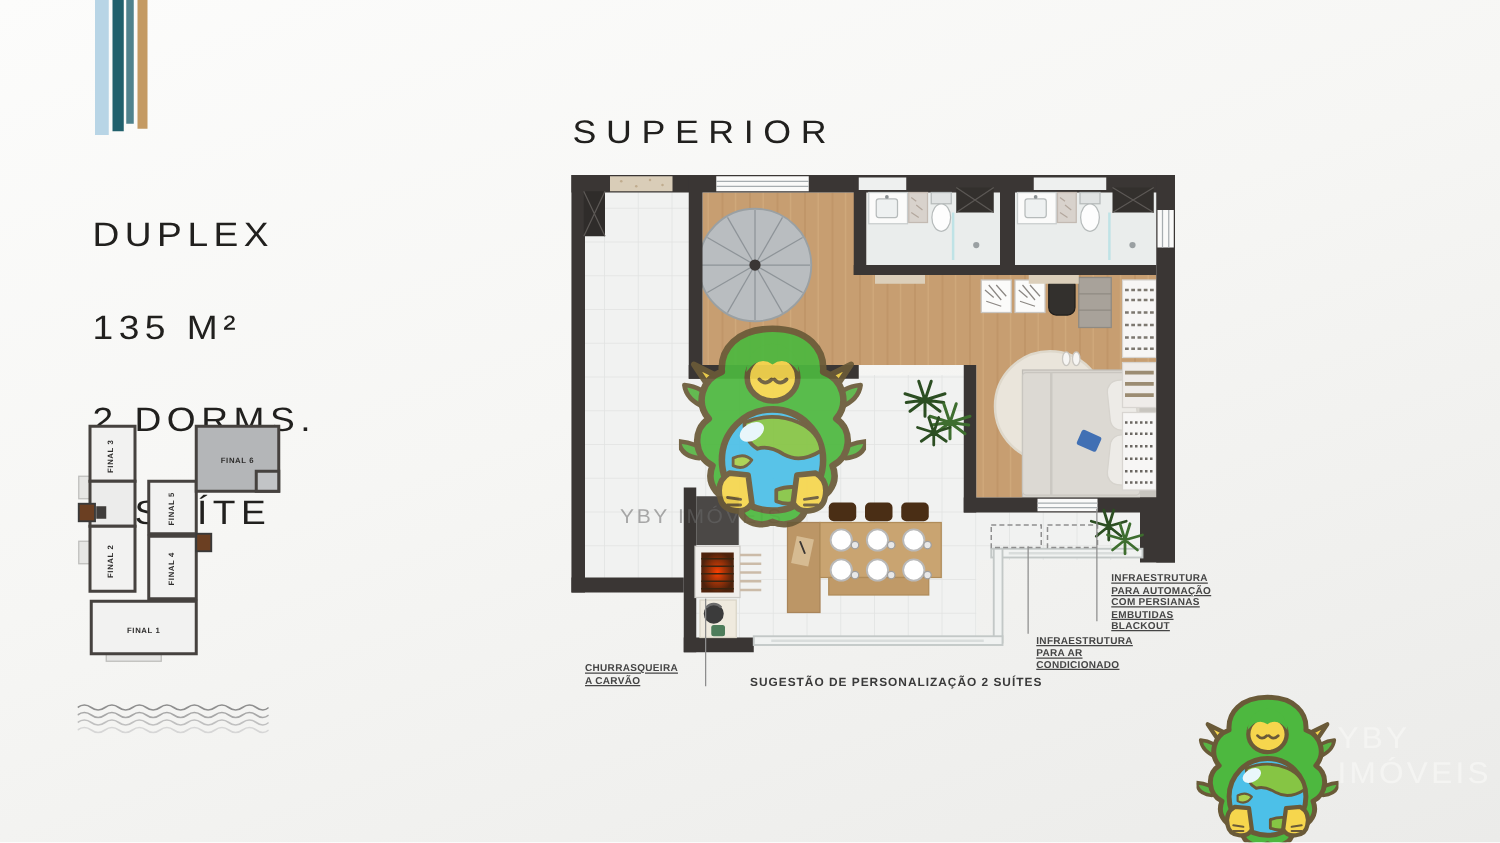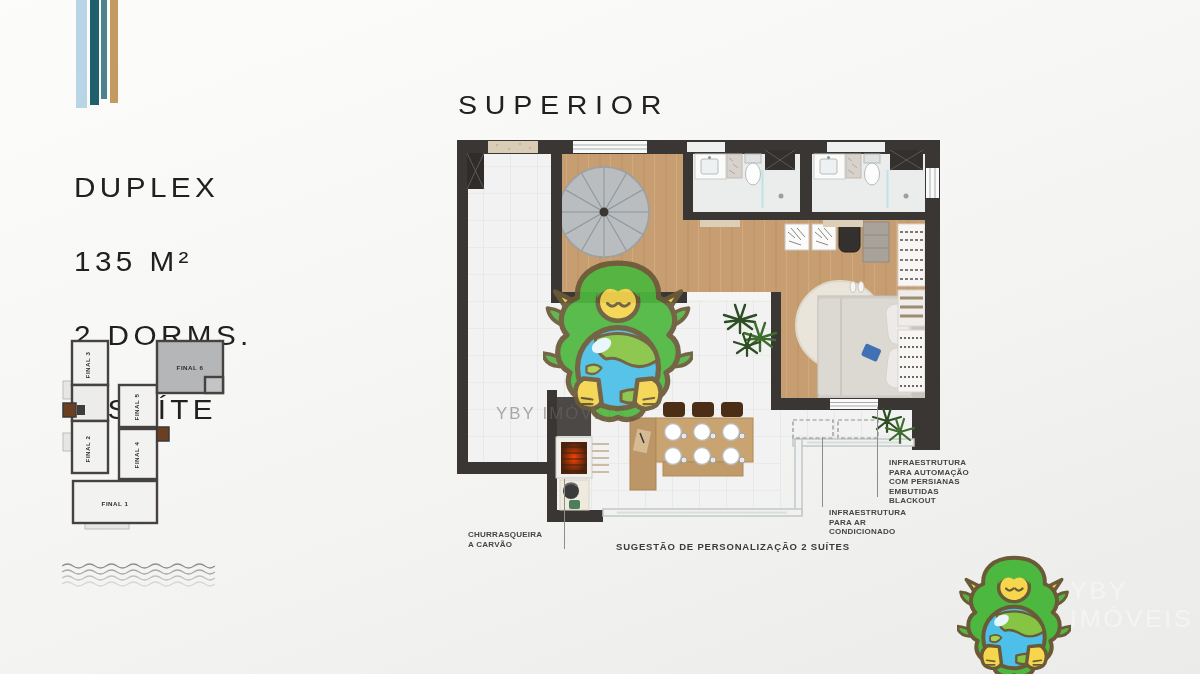--- a/index.html
+++ b/index.html
@@ -10,23 +10,23 @@
   
   #stripes{left:76px;top:0;display:flex;align-items:flex-start;}
   #stripes div{display:block;}
   
   .disp{font-weight:400;color:#21201e;letter-spacing:4px;
         transform:scaleX(1.1);transform-origin:left top;white-space:pre-line;}
   #listing{left:74px;top:170px;font-size:27px;line-height:37px;}
   #plan-title{left:458px;top:90px;font-size:26px;letter-spacing:7px;}
   
   .ann{font-weight:700;font-size:8px;line-height:9.6px;color:#454545;
-       letter-spacing:.25px;white-space:pre-line;text-transform:uppercase;}
+       letter-spacing:.25px;white-space:pre-line;text-transform:uppercase;text-decoration:underline;}
   .leader{width:1px;background:#8d8d8d;}
-  #caption{left:616px;top:541px;font-weight:700;font-size:9.5px;color:#3a3a3a;letter-spacing:.8px;}
+  #caption{left:600px;top:541px;font-weight:700;font-size:9.5px;color:#3a3a3a;letter-spacing:.8px;}
   
   #wm-text{left:496px;top:405px;font-size:16px;letter-spacing:2px;color:rgba(105,105,105,.55);
            transform:scaleX(1.05);transform-origin:left top;}
   #logo-text{left:1070px;top:577px;font-size:24px;letter-spacing:2.5px;color:#f4f4f2;
              transform:scaleX(1.05);transform-origin:left top;}
   svg text{font-family:"Liberation Sans",sans-serif;}
 </style>
 </head>
 <body>
 

